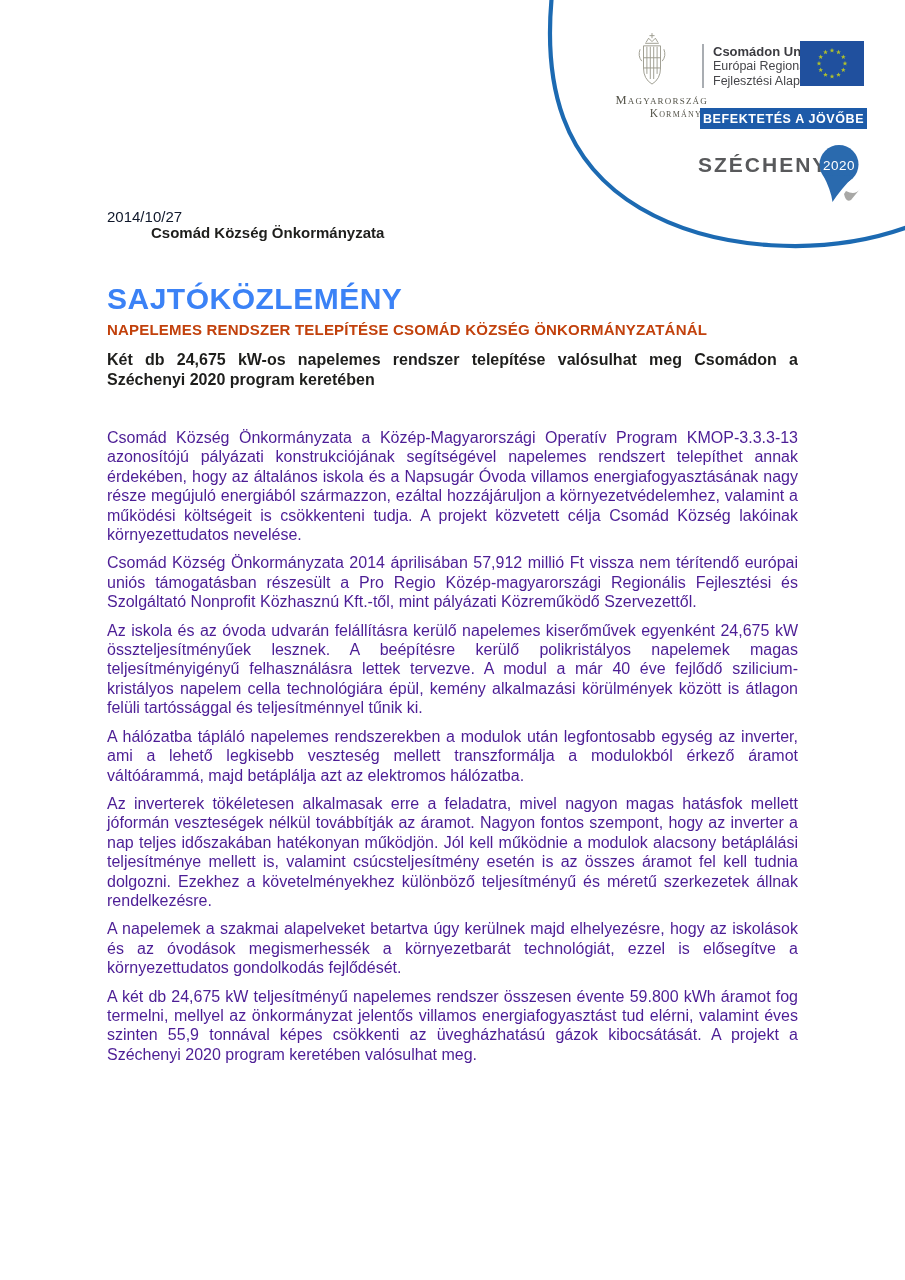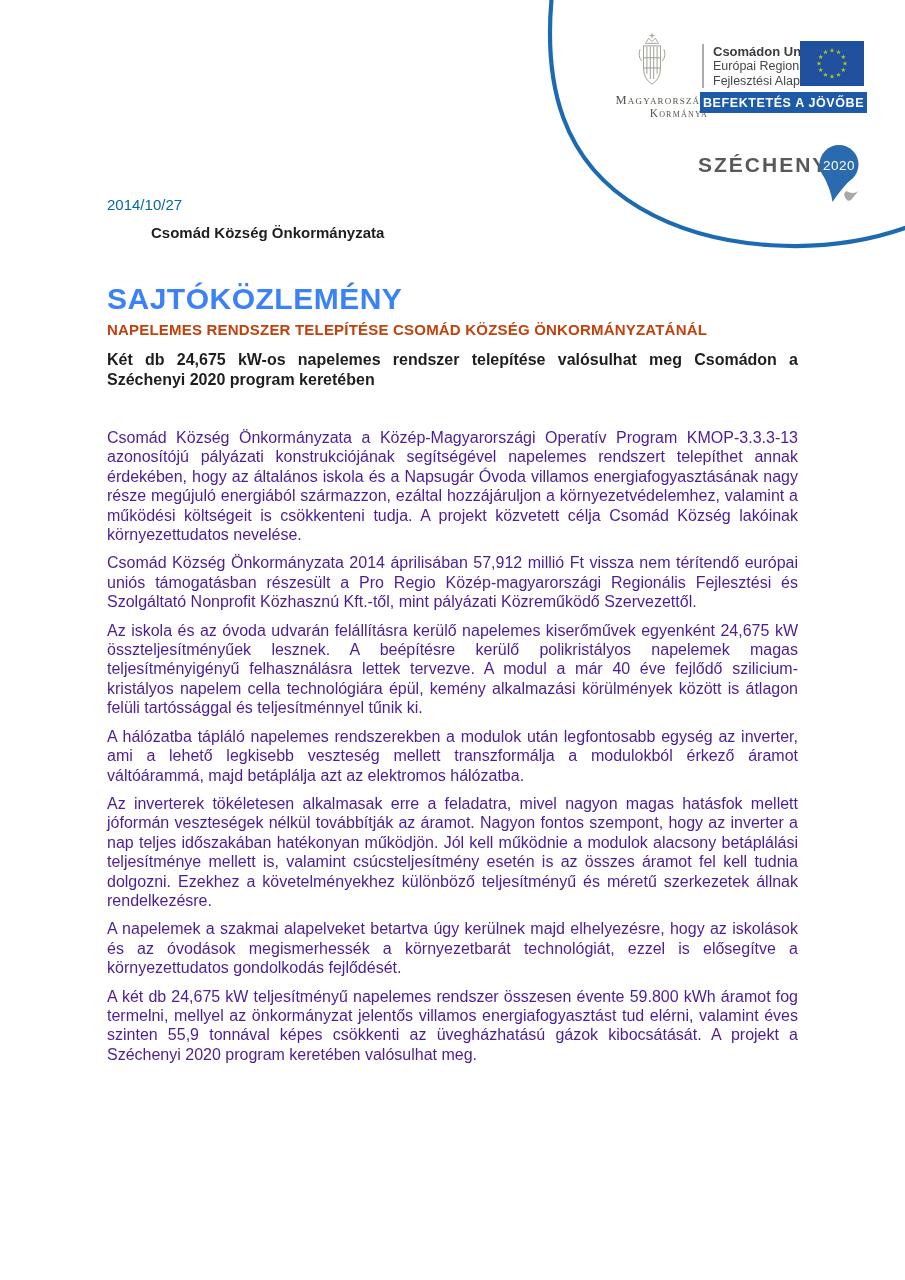--- a/index.html
+++ b/index.html
@@ -33,39 +33,39 @@
     border-left: 2px solid #a9adb2;
     padding-left: 9px;
     color: #46464a;
   }
   .eu-block .eu-l1 { font-weight: bold; font-size: 13px; line-height: 15px; color: #3b3b40; }
   .eu-block .eu-l2, .eu-block .eu-l3 { font-size: 12.5px; line-height: 14.5px; }
 
   .eu-flag { position: absolute; left: 800px; top: 41px; display: block; }
 
   .invest-banner {
-    position: absolute; left: 700px; top: 92px;
+    position: absolute; left: 700px; top: 108px;
     width: 167px; height: 21px;
     background: #1d5ba9;
     color: #ffffff;
     font-size: 12.5px; font-weight: bold; letter-spacing: 0.6px;
     display: flex; align-items: center; justify-content: center;
     white-space: nowrap;
   }
 
   .szechenyi { position: absolute; left: 698px; top: 153px; }
   .szechenyi-wordmark {
     font-size: 21px; font-weight: bold; letter-spacing: 2px;
     color: #58595b; white-space: nowrap;
   }
   .szechenyi-pin { position: absolute; left: 815px; top: 144px; }
 
   
   .content { position: absolute; left: 107px; top: 0; width: 691px; height: 1280px; }
-  .date { position: absolute; top: 196px; font-size: 15px; color: #0369a1; }
+  .date { position: absolute; top: 208px; font-size: 15px; color: #0f172a; }
   .org  { position: absolute; top: 224px; font-size: 15px; font-weight: bold; color: #1e1e1c; margin-left: 44px; }
   .title {
     position: absolute; top: 282px;
     font-size: 30px; font-weight: bold; letter-spacing: 0.5px;
     color: #3b82f6;
   }
   .subtitle {
     position: absolute; top: 321px;
     font-size: 15px; font-weight: bold; letter-spacing: 0.2px;
     color: #c2410c;

